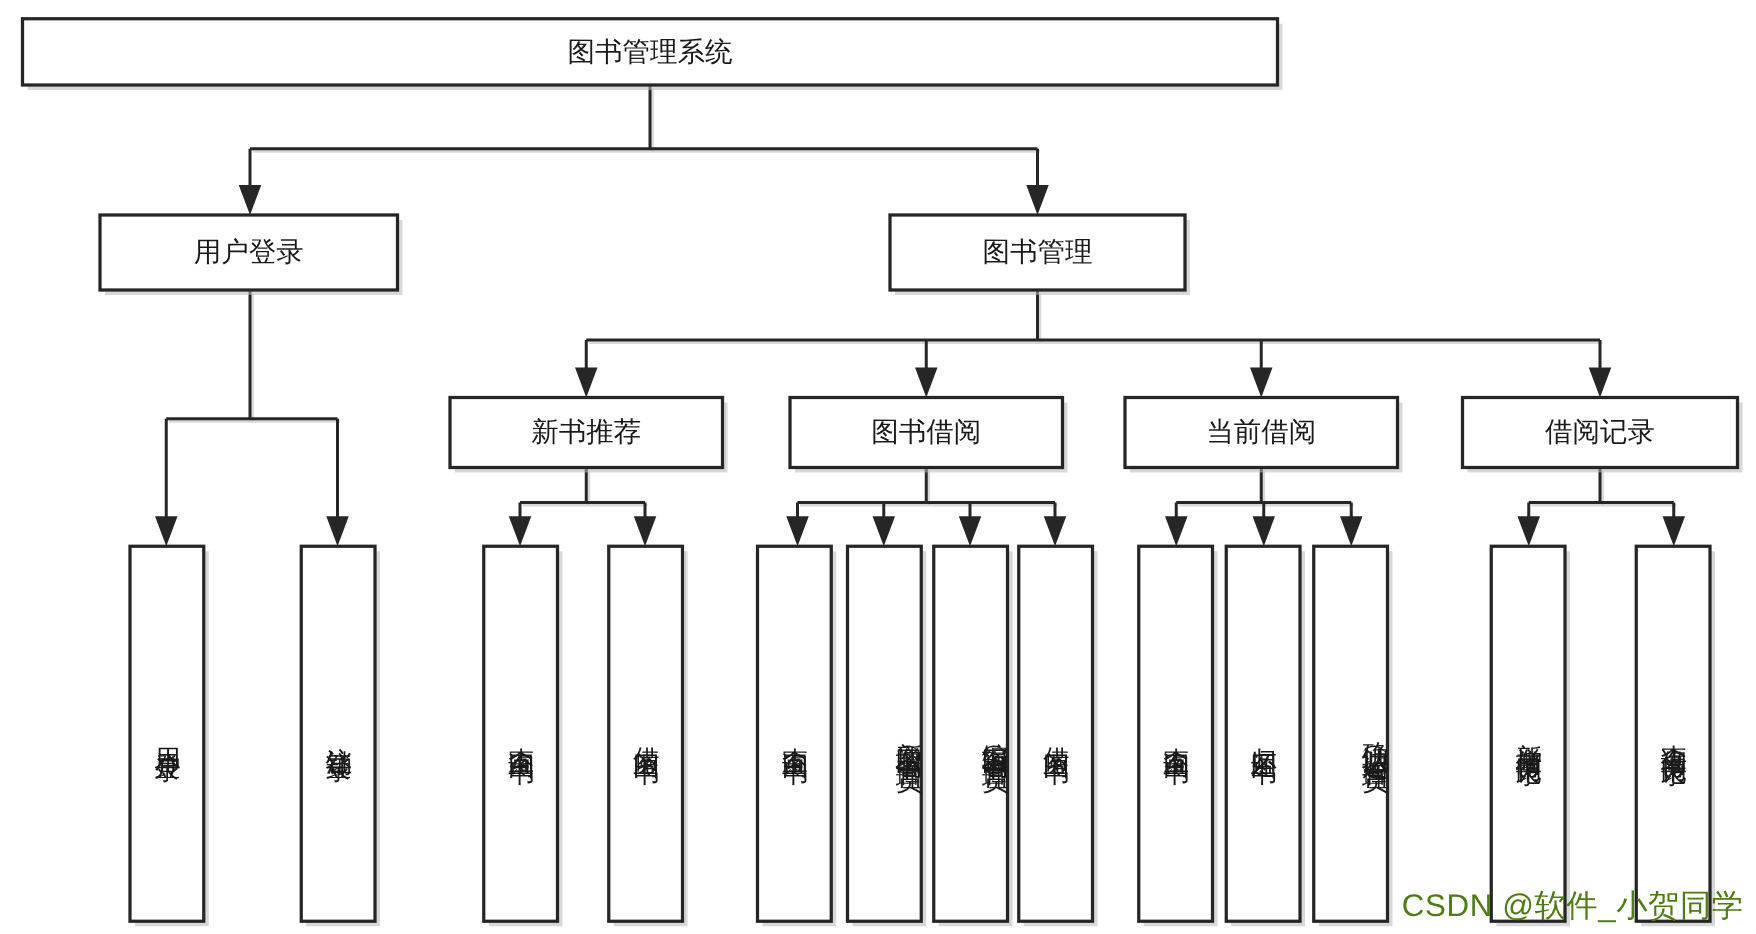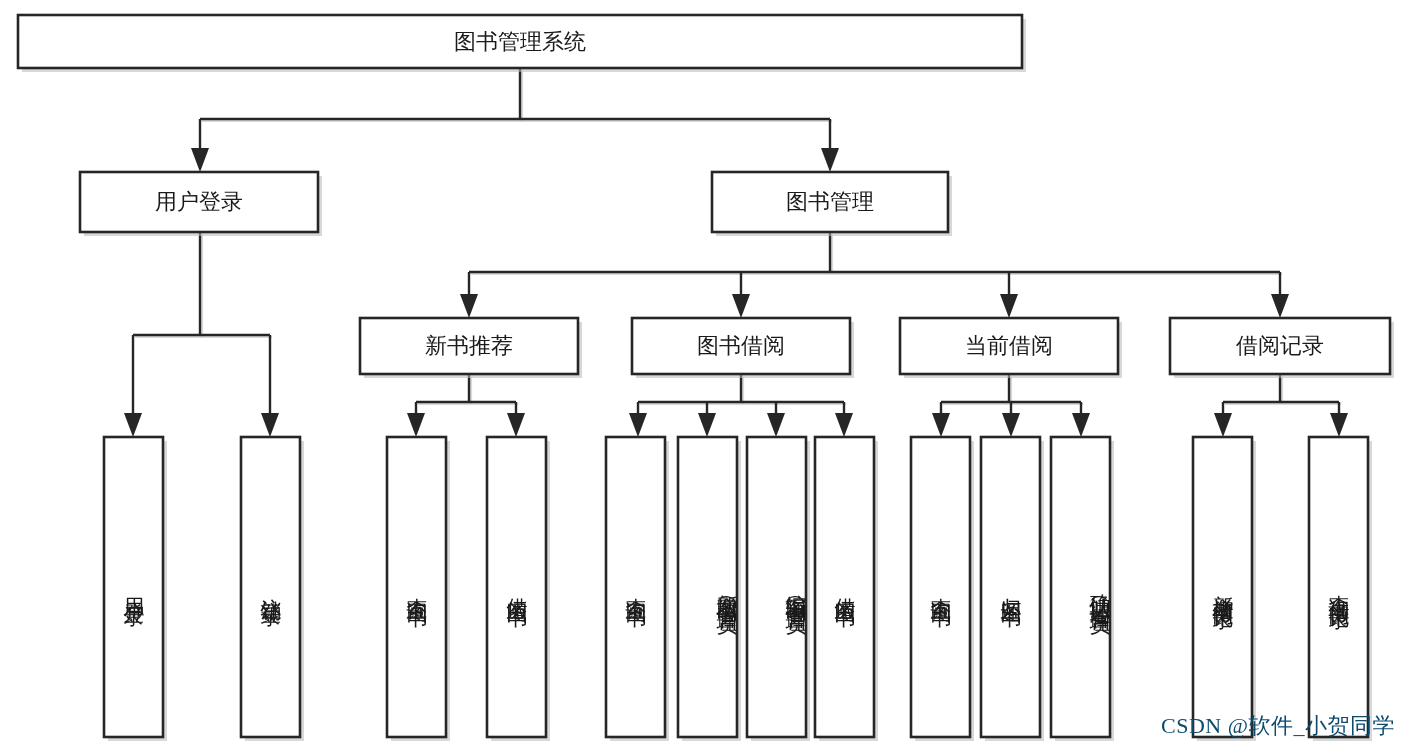--- a/index.html
+++ b/index.html
@@ -79,23 +79,23 @@
     letter-spacing: 3px;
     color: #1a1a1a;
     white-space: nowrap;
     text-align: center;
     pointer-events: none;
   }
   #watermark {
     position: absolute;
     right: 10px;
     bottom: 6px;
-    font-family: Liberation Serif, serif;
-    font-size: 22px;
-    color: #0c4a6e;
+    font-family: Liberation Sans, sans-serif;
+    font-size: 25px;
+    color: #4d7c0f;
     letter-spacing: 0.5px;
     white-space: nowrap;
     user-select: none;
   }
 </style>
 </head>
 <body>
 
 <div id="diagram-root">
 

